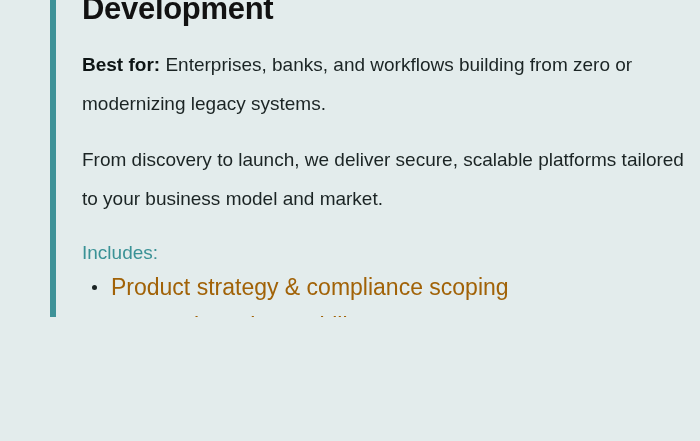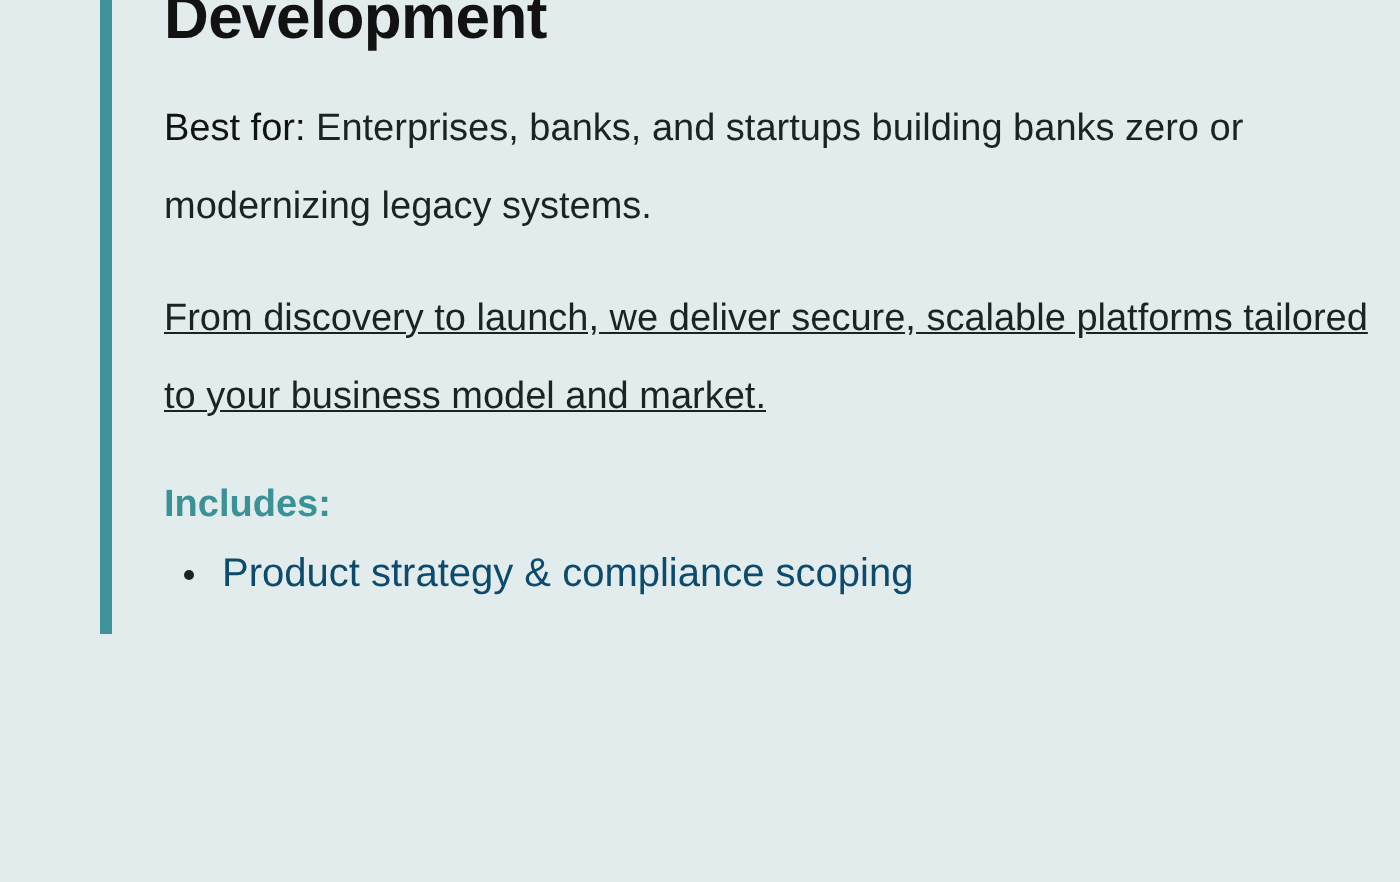--- a/index.html
+++ b/index.html
@@ -52,49 +52,49 @@
     letter-spacing: -0.3px;
   }
 
   .para {
     margin: 0;
     color: #1b2424;
     font-size: 19px;
     line-height: 39px;
   }
   .para.best-for { margin-top: 15px; }
-  .para.summary  { margin-top: 17px; text-decoration: underline; }
+  .para.summary  { margin-top: 17px; }
 
   .para .lead {
-    font-weight: normal;
+    font-weight: bold;
     color: #0d1414;
   }
 
   .includes-heading {
     margin: 0;
     margin-top: 21px;
     font-size: 19px;
     line-height: 28px;
-    font-weight: bold;
+    font-weight: normal;
     color: #3a9296;
   }
 
   .includes-list {
     margin: 0;
     margin-top: 11px;
     padding: 0;
     list-style: none;
   }
   .includes-list li {
     position: relative;
     padding-left: 29px;
     margin-bottom: 20px;
-    font-size: 20px;
+    font-size: 23px;
     line-height: 19px;
-    color: #0c4a6e;
+    color: #a16207;
   }
   .includes-list li .bullet-dot {
     position: absolute;
     left: 10px;
     top: 7px;
     width: 5px;
     height: 5px;
     border-radius: 50%;
     background: #1b2424;
   }
@@ -104,21 +104,21 @@
 
 <div class="card">
 
   <div class="edge-rule left"></div>
   <div class="edge-rule right"></div>
 
   <div class="content">
 
     <h1 class="card-title">Development</h1>
 
-    <p class="para best-for"><span class="lead">Best for:</span><span> Enterprises, banks, and startups building banks zero or modernizing legacy systems.</span></p>
+    <p class="para best-for"><span class="lead">Best for:</span><span> Enterprises, banks, and workflows building from zero or modernizing legacy systems.</span></p>
 
     <p class="para summary">From discovery to launch, we deliver secure, scalable platforms tailored to your business model and market.</p>
 
     <h2 class="includes-heading">Includes:</h2>
 
     <ul class="includes-list">
       <li>
         <span class="bullet-dot"></span>
         <span>Product strategy &amp; compliance scoping</span>
       </li>

